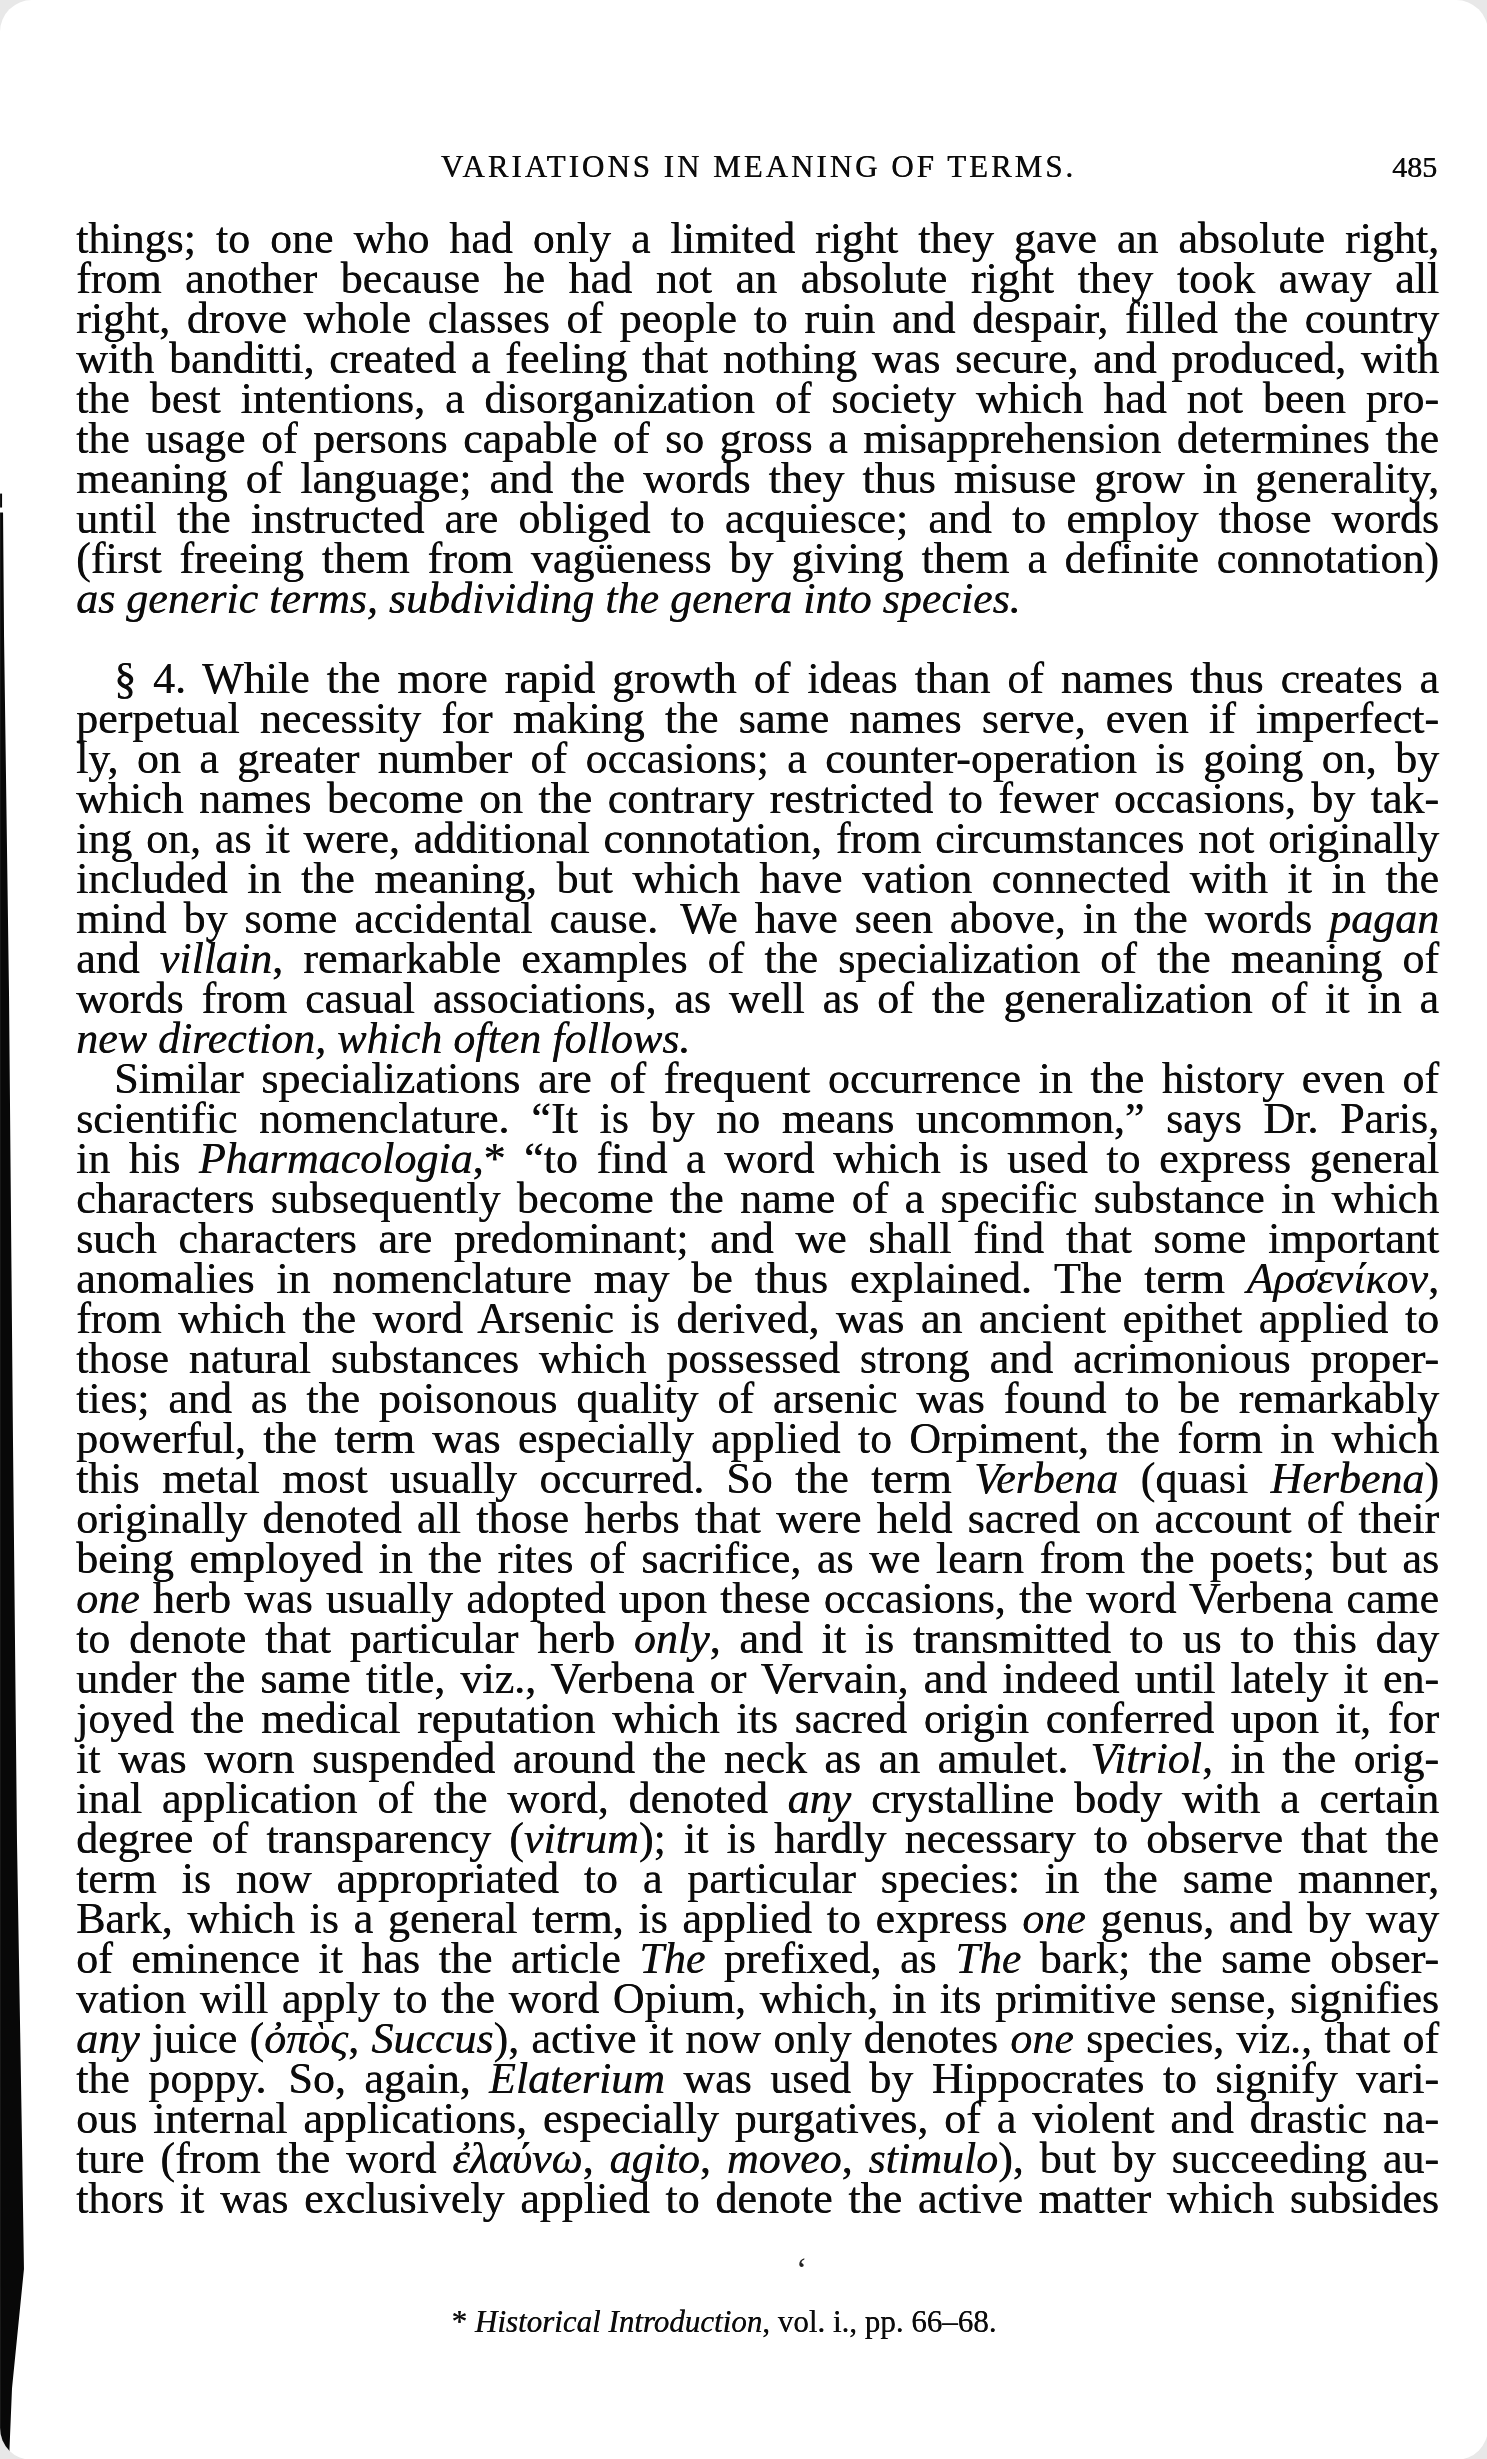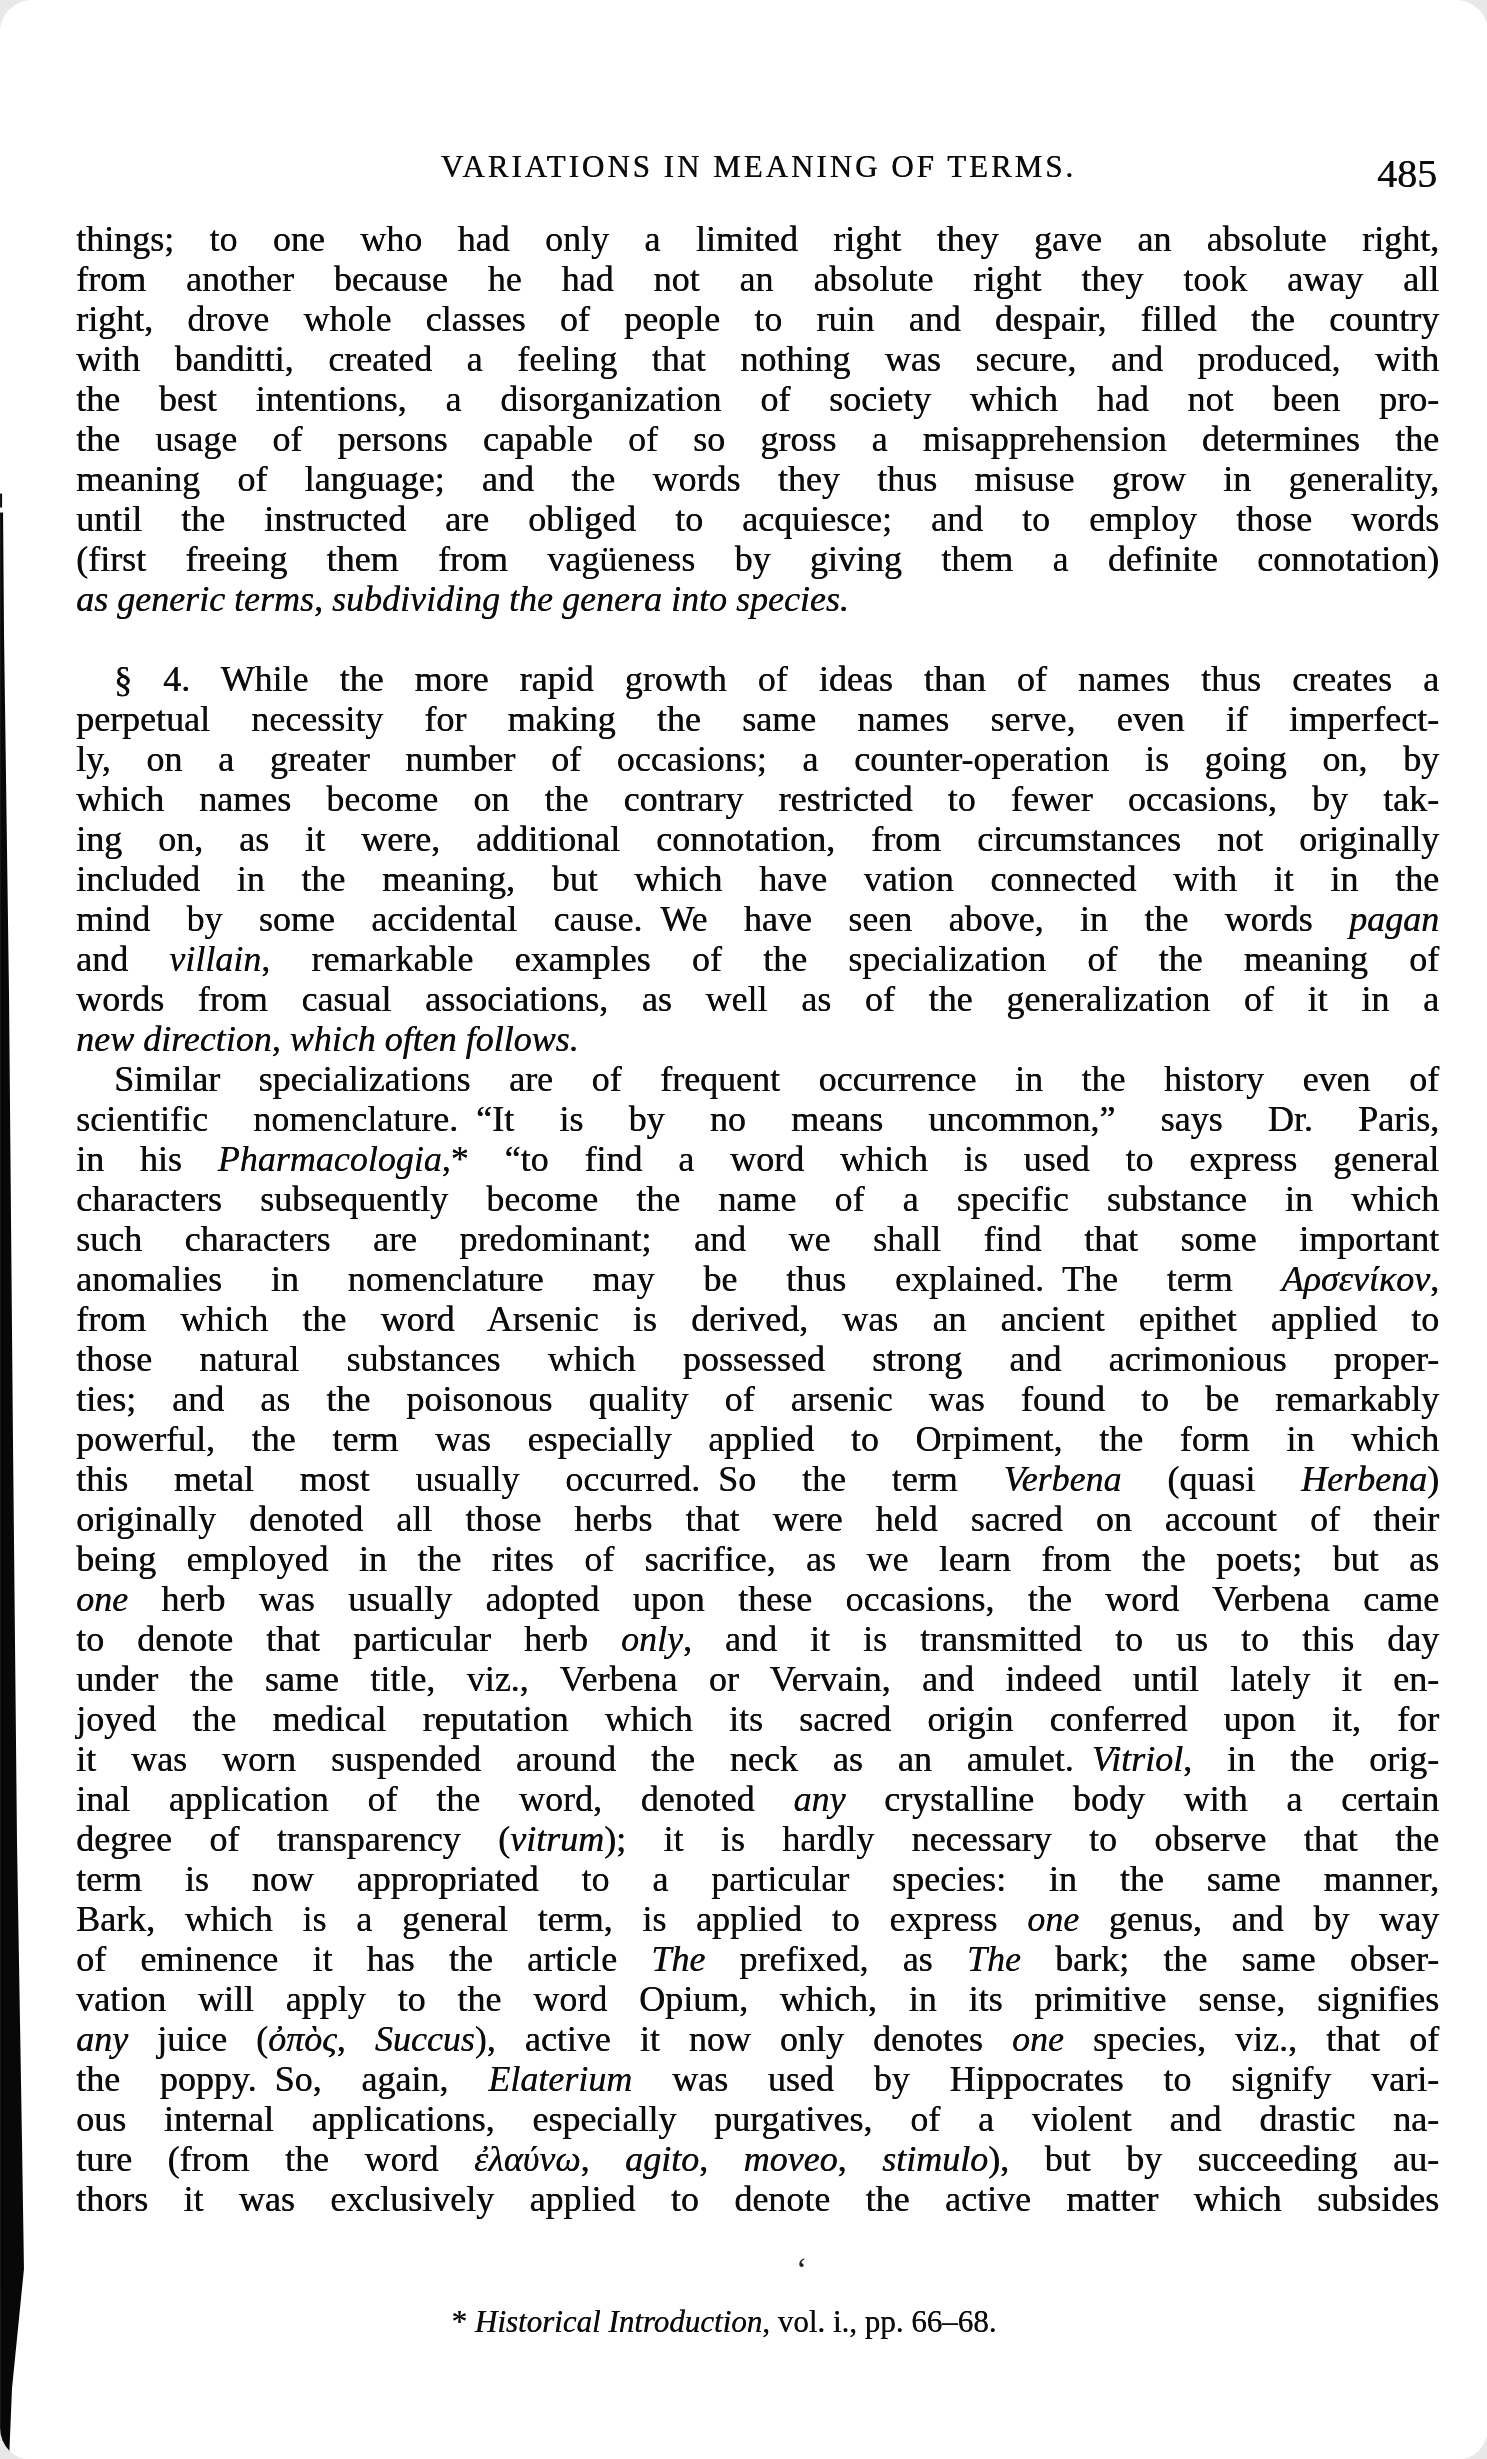--- a/index.html
+++ b/index.html
@@ -17,26 +17,26 @@
   }
   .running-title{
     text-align:center;
     font-size:31px;
     letter-spacing:3px;
     white-space:nowrap;
     text-shadow:0.4px 0 0 #111;
   }
   .page-number{
     position:absolute;right:2px;top:1px;
-    font-size:40px;
+    font-size:30px;
     text-shadow:0.4px 0 0 #111;
   }
   .textbody{
     position:absolute;left:76px;top:219px;width:1363px;
-    font-size:36px;
+    font-size:44px;
     line-height:40px;
     text-shadow:0.4px 0 0 #111;
   }
   .line{
     height:40px;
     white-space:nowrap;
     text-align:justify;
     text-align-last:justify;
   }
   .line.noj{text-align-last:left;font-style:italic;}

